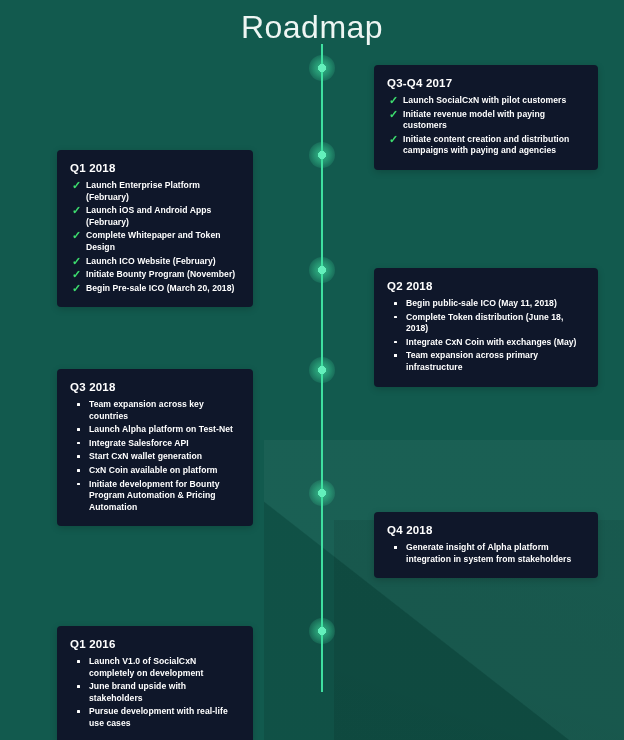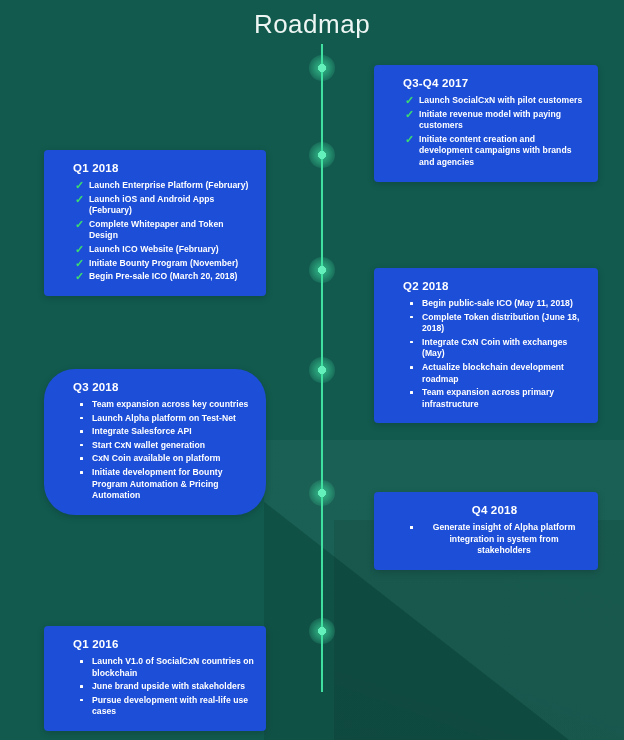--- a/index.html
+++ b/index.html
@@ -40,21 +40,21 @@
     background: linear-gradient(200deg, rgba(0,0,0,0.07) 0%, rgba(0,0,0,0.10) 100%);
   }
 
   
   #page-title {
     position: absolute;
     top: 9px;
     left: 0;
     right: 0;
     text-align: center;
-    font-size: 26px;
+    font-size: 32px;
     letter-spacing: 0.5px;
     color: #eef6f3;
     font-weight: 400;
     z-index: 5;
   }
 
   
   #timeline {
     position: absolute;
     left: 321px;
@@ -80,27 +80,27 @@
         rgba(63,224,160,0.22) 62%,
         rgba(63,224,160,0.08) 80%,
         rgba(63,224,160,0.0) 100%);
     z-index: 3;
   }
 
   
   .card {
     position: absolute;
     box-sizing: border-box;
-    background: #1d4ed8;
+    background: #0f172a;
     border-radius: 4px;
-    padding: 10px 12px 11px 28px;
+    padding: 10px 12px 11px 12px;
     box-shadow: 0 2px 7px rgba(0,0,0,0.18);
     z-index: 4;
   }
-  .card.left  { left: 44px;  width: 222px; }
+  .card.left  { left: 57px;  width: 196px; }
   .card.right { left: 374px; width: 224px; }
 
   .card-title {
     color: #ffffff;
     font-size: 11.5px;
     font-weight: bold;
     letter-spacing: 0.2px;
     margin: 2px 0 6px 1px;
   }
 
@@ -158,63 +158,63 @@
     <div class="timeline-dot" style="top: 493px;"></div>
     <div class="timeline-dot" style="top: 631px;"></div>
   </div>
 
 <div id="cards-root">
     <div class="card right" style="top: 65px;">
       <div class="card-title">Q3-Q4 2017</div>
       <ul class="card-list checks">
         <li><span class="marker">✓</span><span>Launch SocialCxN with pilot customers</span></li>
         <li><span class="marker">✓</span><span>Initiate revenue model with paying customers</span></li>
-        <li><span class="marker">✓</span><span>Initiate content creation and development campaigns with brands and agencies</span></li>
+        <li><span class="marker">✓</span><span>Initiate content creation and distribution campaigns with paying and agencies</span></li>
       </ul>
     </div>
     <div class="card left" style="top: 150px;">
       <div class="card-title">Q1 2018</div>
       <ul class="card-list checks">
         <li><span class="marker">✓</span><span>Launch Enterprise Platform (February)</span></li>
         <li><span class="marker">✓</span><span>Launch iOS and Android Apps (February)</span></li>
         <li><span class="marker">✓</span><span>Complete Whitepaper and Token Design</span></li>
         <li><span class="marker">✓</span><span>Launch ICO Website (February)</span></li>
         <li><span class="marker">✓</span><span>Initiate Bounty Program (November)</span></li>
         <li><span class="marker">✓</span><span>Begin Pre-sale ICO (March 20, 2018)</span></li>
       </ul>
     </div>
     <div class="card right" style="top: 268px;">
       <div class="card-title">Q2 2018</div>
       <ul class="card-list bullets">
         <li><span class="marker"></span><span>Begin public-sale ICO (May 11, 2018)</span></li>
         <li><span class="marker"></span><span>Complete Token distribution (June 18, 2018)</span></li>
         <li><span class="marker"></span><span>Integrate CxN Coin with exchanges (May)</span></li>
-        <li><span class="marker"></span><span>Actualize blockchain development roadmap</span></li>
+        <li><span class="marker"></span></li>
         <li><span class="marker"></span><span>Team expansion across primary infrastructure</span></li>
       </ul>
     </div>
-    <div class="card left" style="top: 369px; border-radius: 31px;">
+    <div class="card left" style="top: 369px;">
       <div class="card-title">Q3 2018</div>
       <ul class="card-list bullets">
         <li><span class="marker"></span><span>Team expansion across key countries</span></li>
         <li><span class="marker"></span><span>Launch Alpha platform on Test-Net</span></li>
         <li><span class="marker"></span><span>Integrate Salesforce API</span></li>
         <li><span class="marker"></span><span>Start CxN wallet generation</span></li>
         <li><span class="marker"></span><span>CxN Coin available on platform</span></li>
         <li><span class="marker"></span><span>Initiate development for Bounty Program Automation &amp; Pricing Automation</span></li>
       </ul>
     </div>
-    <div class="card right" style="top: 492px; text-align: center;">
+    <div class="card right" style="top: 512px;">
       <div class="card-title">Q4 2018</div>
       <ul class="card-list bullets">
         <li><span class="marker"></span></li>
         <li><span class="marker"></span><span>Generate insight of Alpha platform integration in system from stakeholders</span></li>
       </ul>
     </div>
     <div class="card left" style="top: 626px;">
       <div class="card-title">Q1 2016</div>
       <ul class="card-list bullets">
-        <li><span class="marker"></span><span>Launch V1.0 of SocialCxN countries on blockchain</span></li>
+        <li><span class="marker"></span><span>Launch V1.0 of SocialCxN completely on development</span></li>
         <li><span class="marker"></span><span>June brand upside with stakeholders</span></li>
         <li><span class="marker"></span><span>Pursue development with real-life use cases</span></li>
       </ul>
     </div>
   </div>
 
 </body></html>

